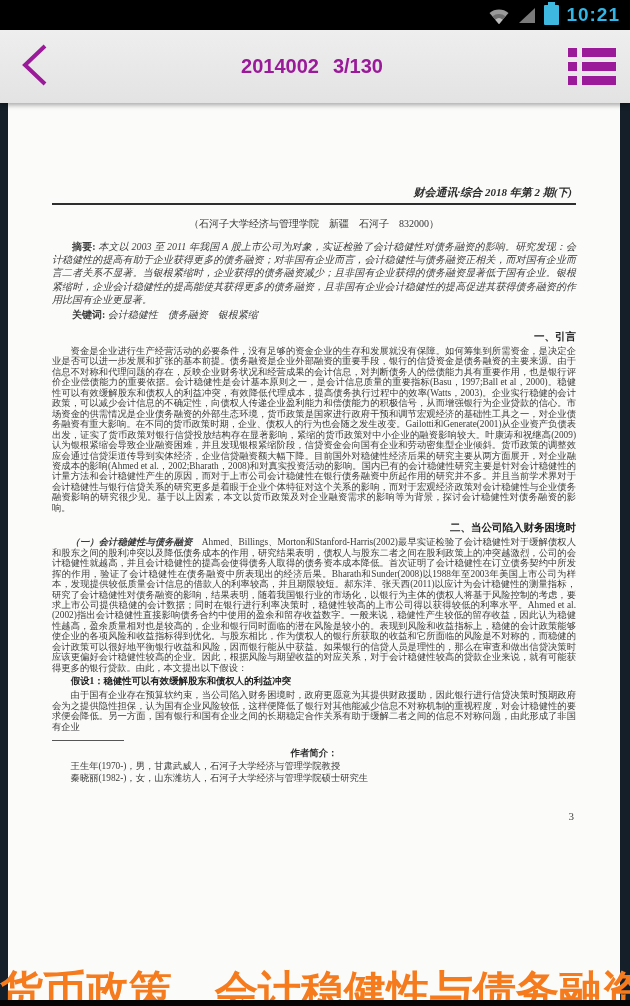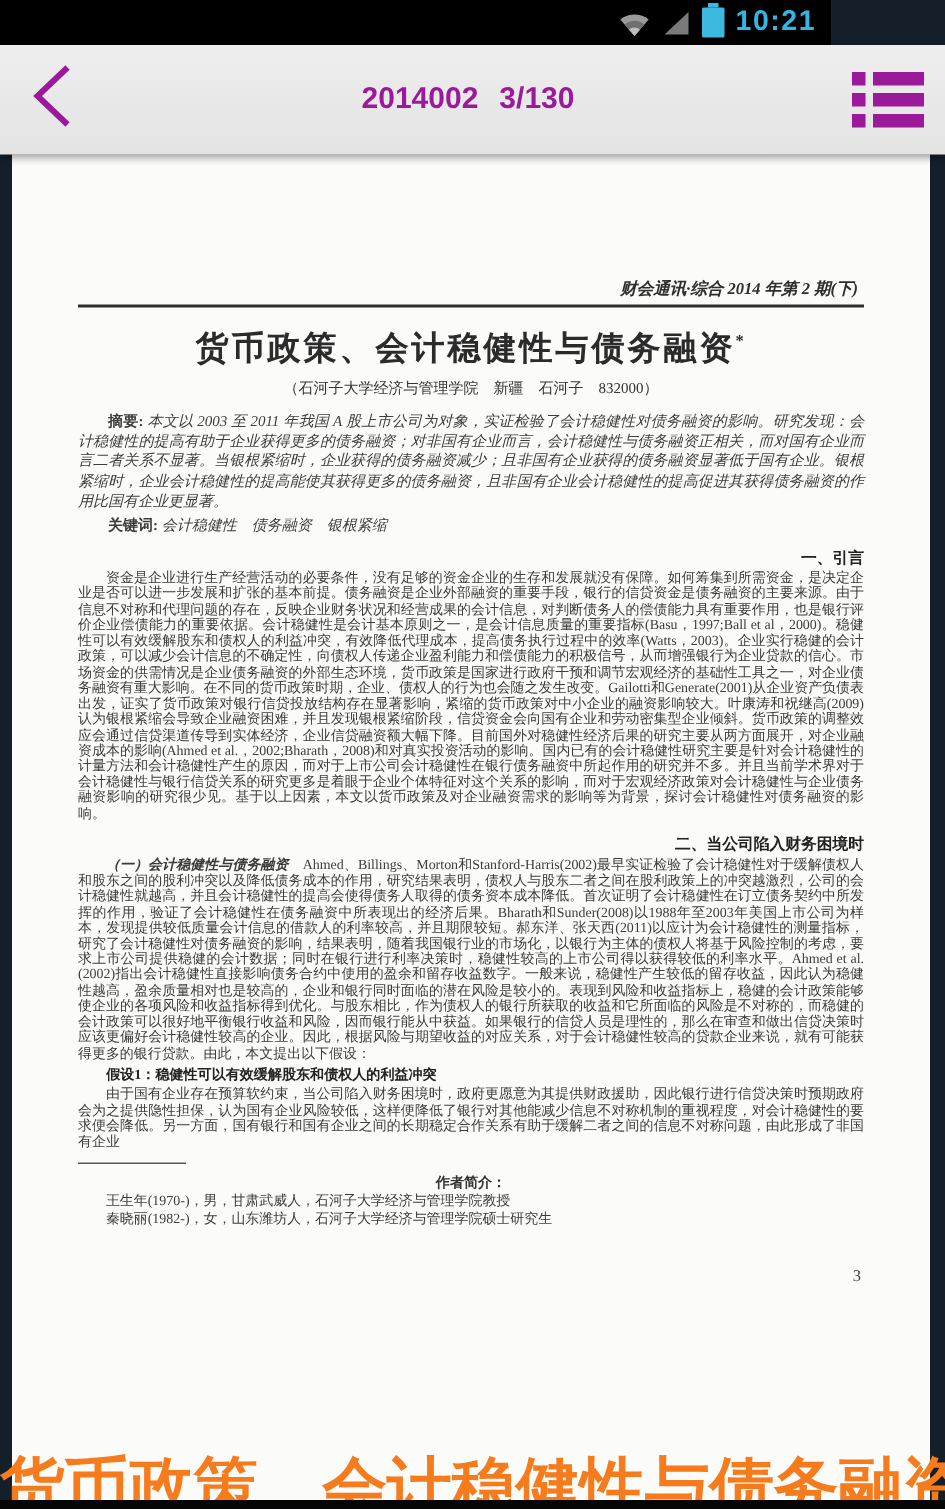--- a/index.html
+++ b/index.html
@@ -3,21 +3,21 @@
 <meta charset="utf-8">
 <style>
   html,body{margin:0;padding:0;}
   body{
     width:630px;height:1006px;position:relative;overflow:hidden;
     background:#141f29;
     font-family:"Liberation Sans","DejaVu Sans",sans-serif;
   }
   
   .status-bar{
-    position:absolute;top:0;left:0;width:554px;height:30px;background:#000;
+    position:absolute;top:0;left:0;width:630px;height:30px;background:#000;
     display:flex;align-items:center;justify-content:flex-end;gap:7px;padding-right:10px;box-sizing:border-box;
   }
   .sb-time{color:#33b5e5;font-size:19px;font-weight:bold;letter-spacing:1px;}
   .wifi-svg{display:block;}
   .sig-tri{width:0;height:0;border-left:16px solid transparent;border-bottom:15px solid #8f8f8f;opacity:.85;}
   .battery{position:relative;width:15px;height:20px;background:#3fb8e0;border-radius:1px;margin-left:2px;}
   .battery:before{content:"";position:absolute;top:-3px;left:4px;width:7px;height:3px;background:#3fb8e0;}
   
   .app-header{
     position:absolute;top:30px;left:0;width:630px;height:73px;
@@ -110,26 +110,23 @@
           <div class="menu-sq"></div>
           <div class="menu-bar"></div>
         </div>
     </span>
   </div>
 </div>
 
 <div class="page-surface">
   <div class="paper">
 
-    <div class="journal-line">财会通讯·综合  2014 年第 2 期(下)</div>
+    <div class="journal-line">财会通讯·综合  2018 年第 2 期(下)</div>
     <div class="rule"></div>
 
-    <div class="doc-title">
-      <span>货币政策、会计稳健性与债务融资</span><sup>*</sup>
-    </div>
     <div class="doc-affil">（石河子大学经济与管理学院　新疆　石河子　832000）</div>
 
     <div class="abstract">
       <span class="lbl">摘要:</span>
       <span>本文以 2003 至 2011 年我国 A 股上市公司为对象，实证检验了会计稳健性对债务融资的影响。研究发现：会计稳健性的提高有助于企业获得更多的债务融资；对非国有企业而言，会计稳健性与债务融资正相关，而对国有企业而言二者关系不显著。当银根紧缩时，企业获得的债务融资减少；且非国有企业获得的债务融资显著低于国有企业。银根紧缩时，企业会计稳健性的提高能使其获得更多的债务融资，且非国有企业会计稳健性的提高促进其获得债务融资的作用比国有企业更显著。</span>
     </div>
     <div class="keywords">
       <span class="lbl">关键词:</span>
       <span>会计稳健性　债务融资　银根紧缩</span>
     </div>

